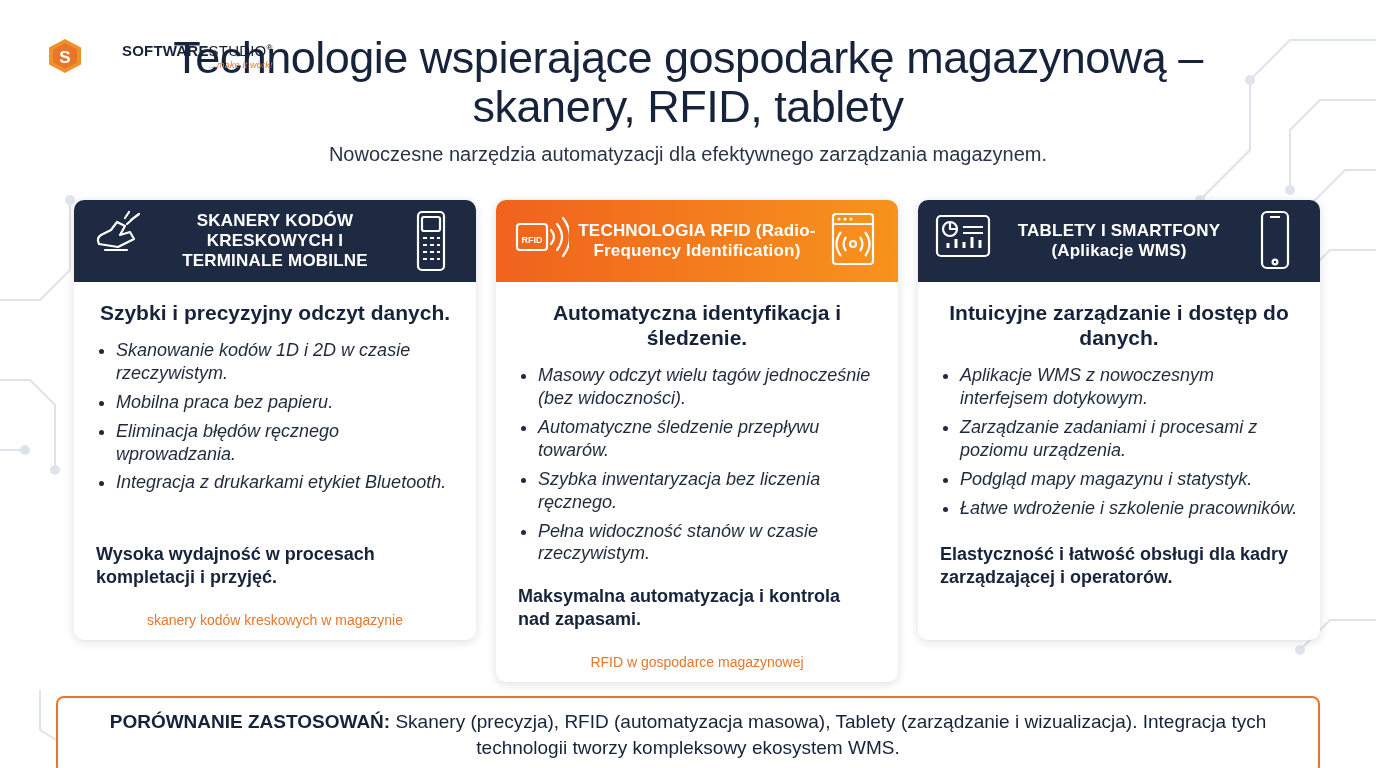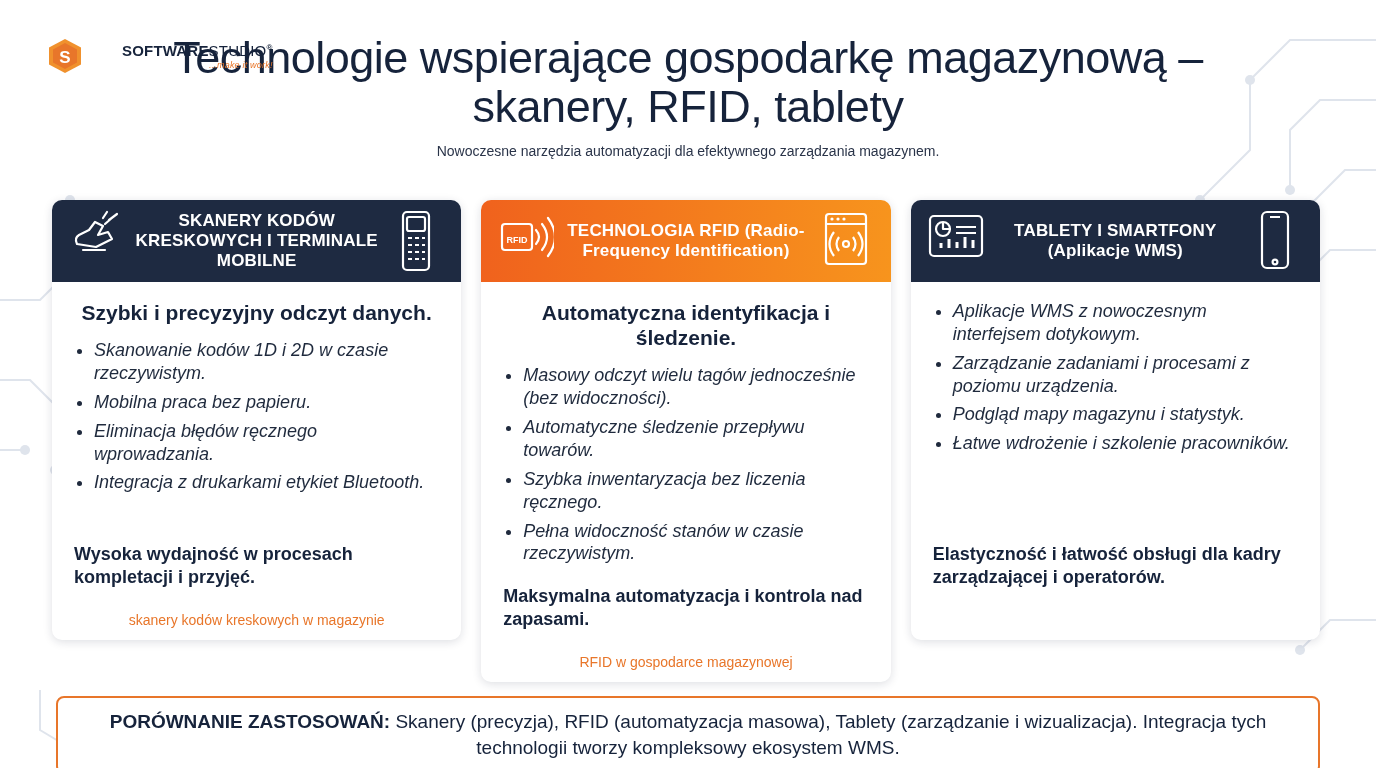--- a/index.html
+++ b/index.html
@@ -78,31 +78,31 @@
     text-align: center;
     font-size: 45px;
     line-height: 1.08;
     font-weight: normal;
     color: #16233b;
     letter-spacing: -0.5px;
   }
   .subtitle {
     margin: 12px 0 0 0;
     text-align: center;
-    font-size: 14px;
+    font-size: 20px;
     color: #2a3449;
   }
 
   
   .columns {
     position: relative;
     z-index: 2;
     display: flex;
     gap: 20px;
-    padding: 8px 56px 0 52px;
+    padding: 8px 56px 0 74px;
     align-items: flex-start;
   }
   .card {
     flex: 1 1 0;
     background: #ffffff;
     border-radius: 10px;
     box-shadow: 0 2px 10px rgba(20,30,60,.14);
     overflow: hidden;
     min-height: 440px;
     display: flex;
@@ -335,20 +335,21 @@
       <h2>TABLETY I SMARTFONY (Aplikacje WMS)</h2>
       <span class="head-icon">
         <svg width="38" height="60" viewBox="0 0 38 60" xmlns="http://www.w3.org/2000/svg" fill="none" stroke="#ffffff" stroke-width="2.2" stroke-linejoin="round">
           <rect x="6" y="2" width="26" height="56" rx="5"></rect>
           <path d="M14 7 h10"></path>
           <circle cx="19" cy="52" r="2.4"></circle>
         </svg>
       </span>
     </div>
     <div class="card-body">
+      <p class="card-lead">Intuicyjne zarządzanie i dostęp do danych.</p>
       <ul class="bullets">
         <li>Aplikacje WMS z nowoczesnym interfejsem dotykowym.</li>
         <li>Zarządzanie zadaniami i procesami z poziomu urządzenia.</li>
         <li>Podgląd mapy magazynu i statystyk.</li>
         <li>Łatwe wdrożenie i szkolenie pracowników.</li>
       </ul>
       <p class="card-note">Elastyczność i łatwość obsługi dla kadry zarządzającej i operatorów.</p>
     </div>
     <div class="card-caption"></div>
   </div>

